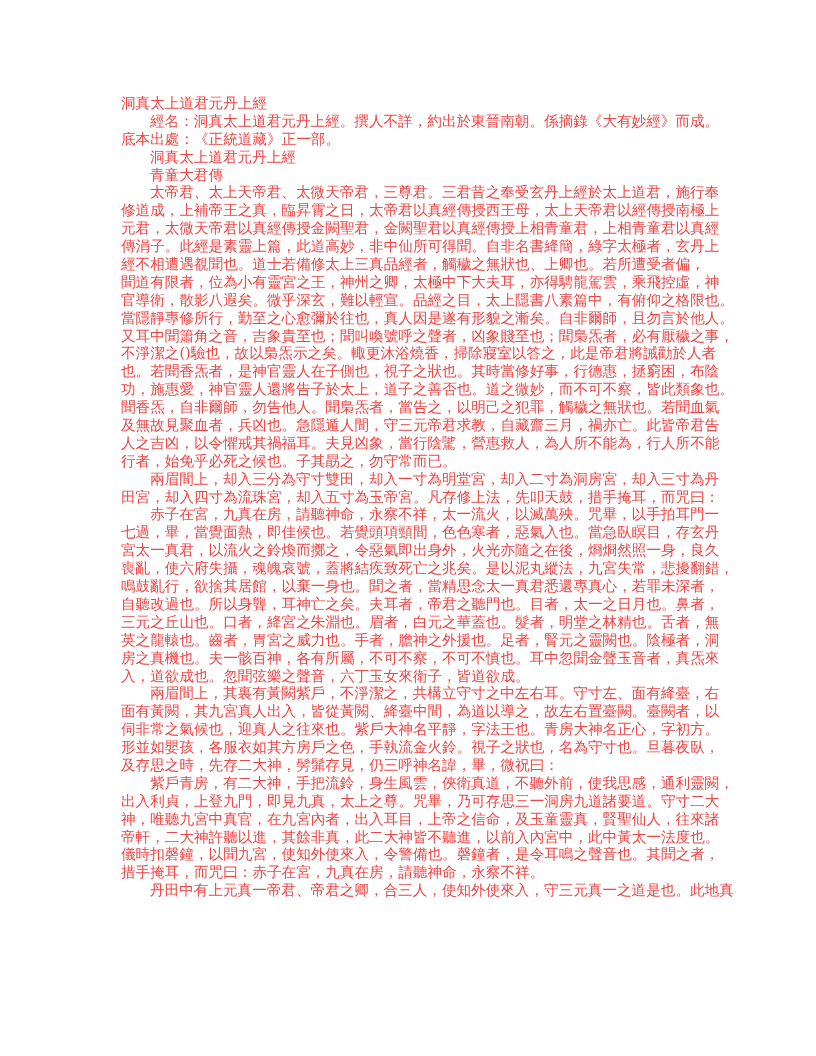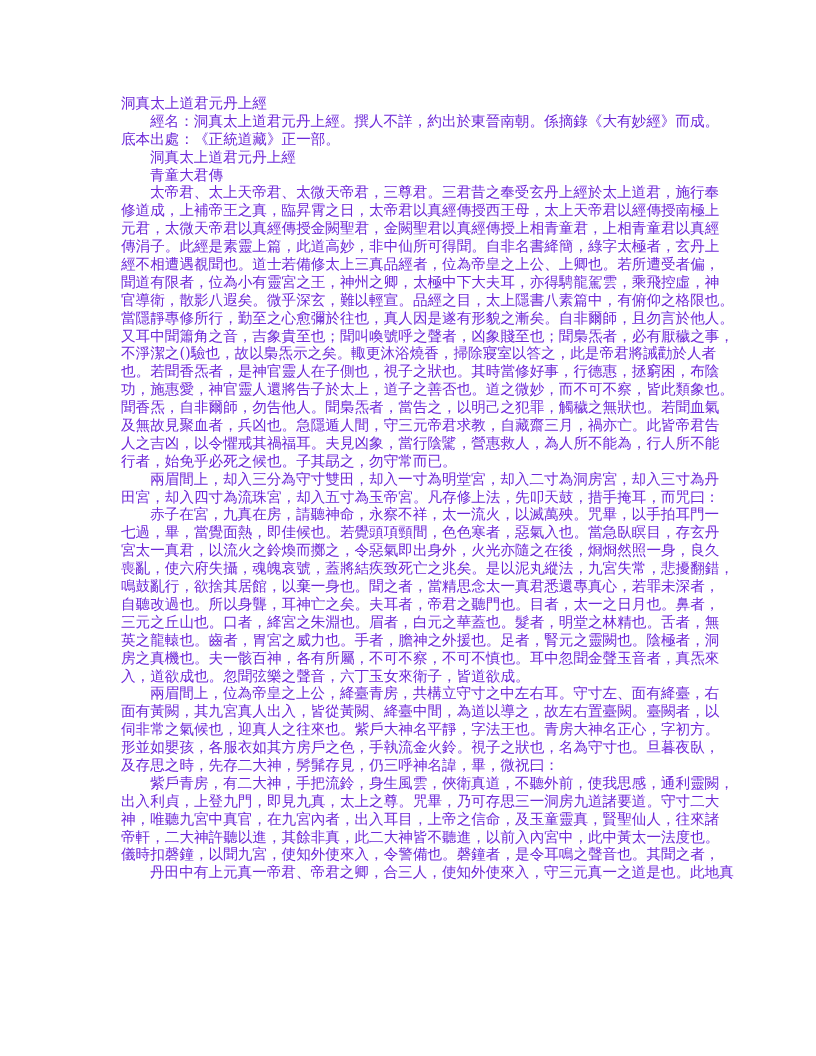--- a/index.html
+++ b/index.html
@@ -5,39 +5,39 @@
   html, body { margin: 0; padding: 0; background: #ffffff; }
   body { width: 816px; height: 1056px; position: relative; overflow: hidden; }
   .page {
     position: absolute;
     left: 121px;
     top: 94px;
     width: 600px;
     font-family: "DejaVu Serif", "Liberation Serif", serif;
     font-size: 14.6px;
     line-height: 17.9px;
-    color: #6d28d9;
+    color: #ef4444;
   }
   .line { white-space: nowrap; height: 17.9px; }
   .indent { padding-left: 29px; }
 </style>
 </head>
 <body>
 
 <div class="page">
   <div class="line">洞真太上道君元丹上經</div>
   <div class="line indent">經名：洞真太上道君元丹上經。撰人不詳，約出於東晉南朝。係摘錄《大有妙經》而成。</div>
   <div class="line">底本出處：《正統道藏》正一部。</div>
   <div class="line indent">洞真太上道君元丹上經</div>
   <div class="line indent">青童大君傳</div>
   <div class="line indent">太帝君、太上天帝君、太微天帝君，三尊君。三君昔之奉受玄丹上經於太上道君，施行奉</div>
   <div class="line">修道成，上補帝王之真，臨昇霄之日，太帝君以真經傳授西王母，太上天帝君以經傳授南極上</div>
   <div class="line">元君，太微天帝君以真經傳授金闕聖君，金闕聖君以真經傳授上相青童君，上相青童君以真經</div>
   <div class="line">傳涓子。此經是素靈上篇，此道高妙，非中仙所可得聞。自非名書絳簡，綠字太極者，玄丹上</div>
-  <div class="line">經不相遭遇覩聞也。道士若備修太上三真品經者，位為帝皇之上公、上卿也。若所遭受者偏，</div>
+  <div class="line">經不相遭遇覩聞也。道士若備修太上三真品經者，觸穢之無狀也、上卿也。若所遭受者偏，</div>
   <div class="line">聞道有限者，位為小有靈宮之王，神州之卿，太極中下大夫耳，亦得騁龍駕雲，乘飛控虛，神</div>
   <div class="line">官導衛，散影八遐矣。微乎深玄，難以輕宣。品經之目，太上隱書八素篇中，有俯仰之格限也。</div>
   <div class="line">當隱靜專修所行，勤至之心愈彌於往也，真人因是遂有形貌之漸矣。自非爾師，且勿言於他人。</div>
   <div class="line">又耳中聞簫角之音，吉象貴至也；聞叫喚號呼之聲者，凶象賤至也；聞梟炁者，必有厭穢之事，</div>
   <div class="line">不淨潔之()驗也，故以梟炁示之矣。輙更沐浴燒香，掃除寢室以答之，此是帝君將誡勸於人者</div>
   <div class="line">也。若聞香炁者，是神官靈人在子側也，視子之狀也。其時當修好事，行德惠，拯窮困，布陰</div>
   <div class="line">功，施惠愛，神官靈人還將告子於太上，道子之善否也。道之微妙，而不可不察，皆此類象也。</div>
   <div class="line">聞香炁，自非爾師，勿告他人。聞梟炁者，當告之，以明己之犯罪，觸穢之無狀也。若聞血氣</div>
   <div class="line">及無故見聚血者，兵凶也。急隱遁人間，守三元帝君求教，自藏齋三月，禍亦亡。此皆帝君告</div>
   <div class="line">人之吉凶，以令懼戒其禍福耳。夫見凶象，當行陰騭，營惠救人，為人所不能為，行人所不能</div>
@@ -47,24 +47,25 @@
   <div class="line indent">赤子在宮，九真在房，請聽神命，永察不祥，太一流火，以滅萬殃。咒畢，以手拍耳門一</div>
   <div class="line">七過，畢，當覺面熱，即佳候也。若覺頭項頸間，色色寒者，惡氣入也。當急臥瞑目，存玄丹</div>
   <div class="line">宮太一真君，以流火之鈴煥而擲之，令惡氣即出身外，火光亦隨之在後，烱烱然照一身，良久</div>
   <div class="line">喪亂，使六府失攝，魂魄哀號，蓋將結疾致死亡之兆矣。是以泥丸縱法，九宮失常，悲擾翻錯，</div>
   <div class="line">鳴鼓亂行，欲捨其居館，以棄一身也。聞之者，當精思念太一真君悉還專真心，若罪未深者，</div>
   <div class="line">自聽改過也。所以身聾，耳神亡之矣。夫耳者，帝君之聽門也。目者，太一之日月也。鼻者，</div>
   <div class="line">三元之丘山也。口者，絳宮之朱淵也。眉者，白元之華蓋也。髮者，明堂之林精也。舌者，無</div>
   <div class="line">英之龍轅也。齒者，胃宮之威力也。手者，膽神之外援也。足者，腎元之靈闕也。陰極者，洞</div>
   <div class="line">房之真機也。夫一骸百神，各有所屬，不可不察，不可不慎也。耳中忽聞金聲玉音者，真炁來</div>
   <div class="line">入，道欲成也。忽聞弦樂之聲音，六丁玉女來衛子，皆道欲成。</div>
-  <div class="line indent">兩眉間上，位為帝皇之上公，絳臺青房，共構立守寸之中左右耳。守寸左、面有絳臺，右</div>
+  <div class="line indent">兩眉間上，其裏有黃闕紫戶，不淨潔之，共構立守寸之中左右耳。守寸左、面有絳臺，右</div>
   <div class="line">面有黃闕，其九宮真人出入，皆從黃闕、絳臺中間，為道以導之，故左右置臺闕。臺闕者，以</div>
   <div class="line">伺非常之氣候也，迎真人之往來也。紫戶大神名平靜，字法王也。青房大神名正心，字初方。</div>
   <div class="line">形並如嬰孩，各服衣如其方房戶之色，手執流金火鈴。視子之狀也，名為守寸也。旦暮夜臥，</div>
   <div class="line">及存思之時，先存二大神，髣髴存見，仍三呼神名諱，畢，微祝曰：</div>
   <div class="line indent">紫戶青房，有二大神，手把流鈴，身生風雲，俠衛真道，不聽外前，使我思感，通利靈闕，</div>
   <div class="line">出入利貞，上登九門，即見九真，太上之尊。咒畢，乃可存思三一洞房九道諸要道。守寸二大</div>
   <div class="line">神，唯聽九宮中真官，在九宮內者，出入耳目，上帝之信命，及玉童靈真，賢聖仙人，往來諸</div>
   <div class="line">帝軒，二大神許聽以進，其餘非真，此二大神皆不聽進，以前入內宮中，此中黃太一法度也。</div>
   <div class="line">儀時扣磬鐘，以聞九宮，使知外使來入，令警備也。磬鐘者，是令耳鳴之聲音也。其聞之者，</div>
+  <div class="line">措手掩耳，而咒曰：赤子在宮，九真在房，請聽神命，永察不祥。</div>
   <div class="line indent">丹田中有上元真一帝君、帝君之卿，合三人，使知外使來入，守三元真一之道是也。此地真</div>
 </div>
 
 </body></html>

